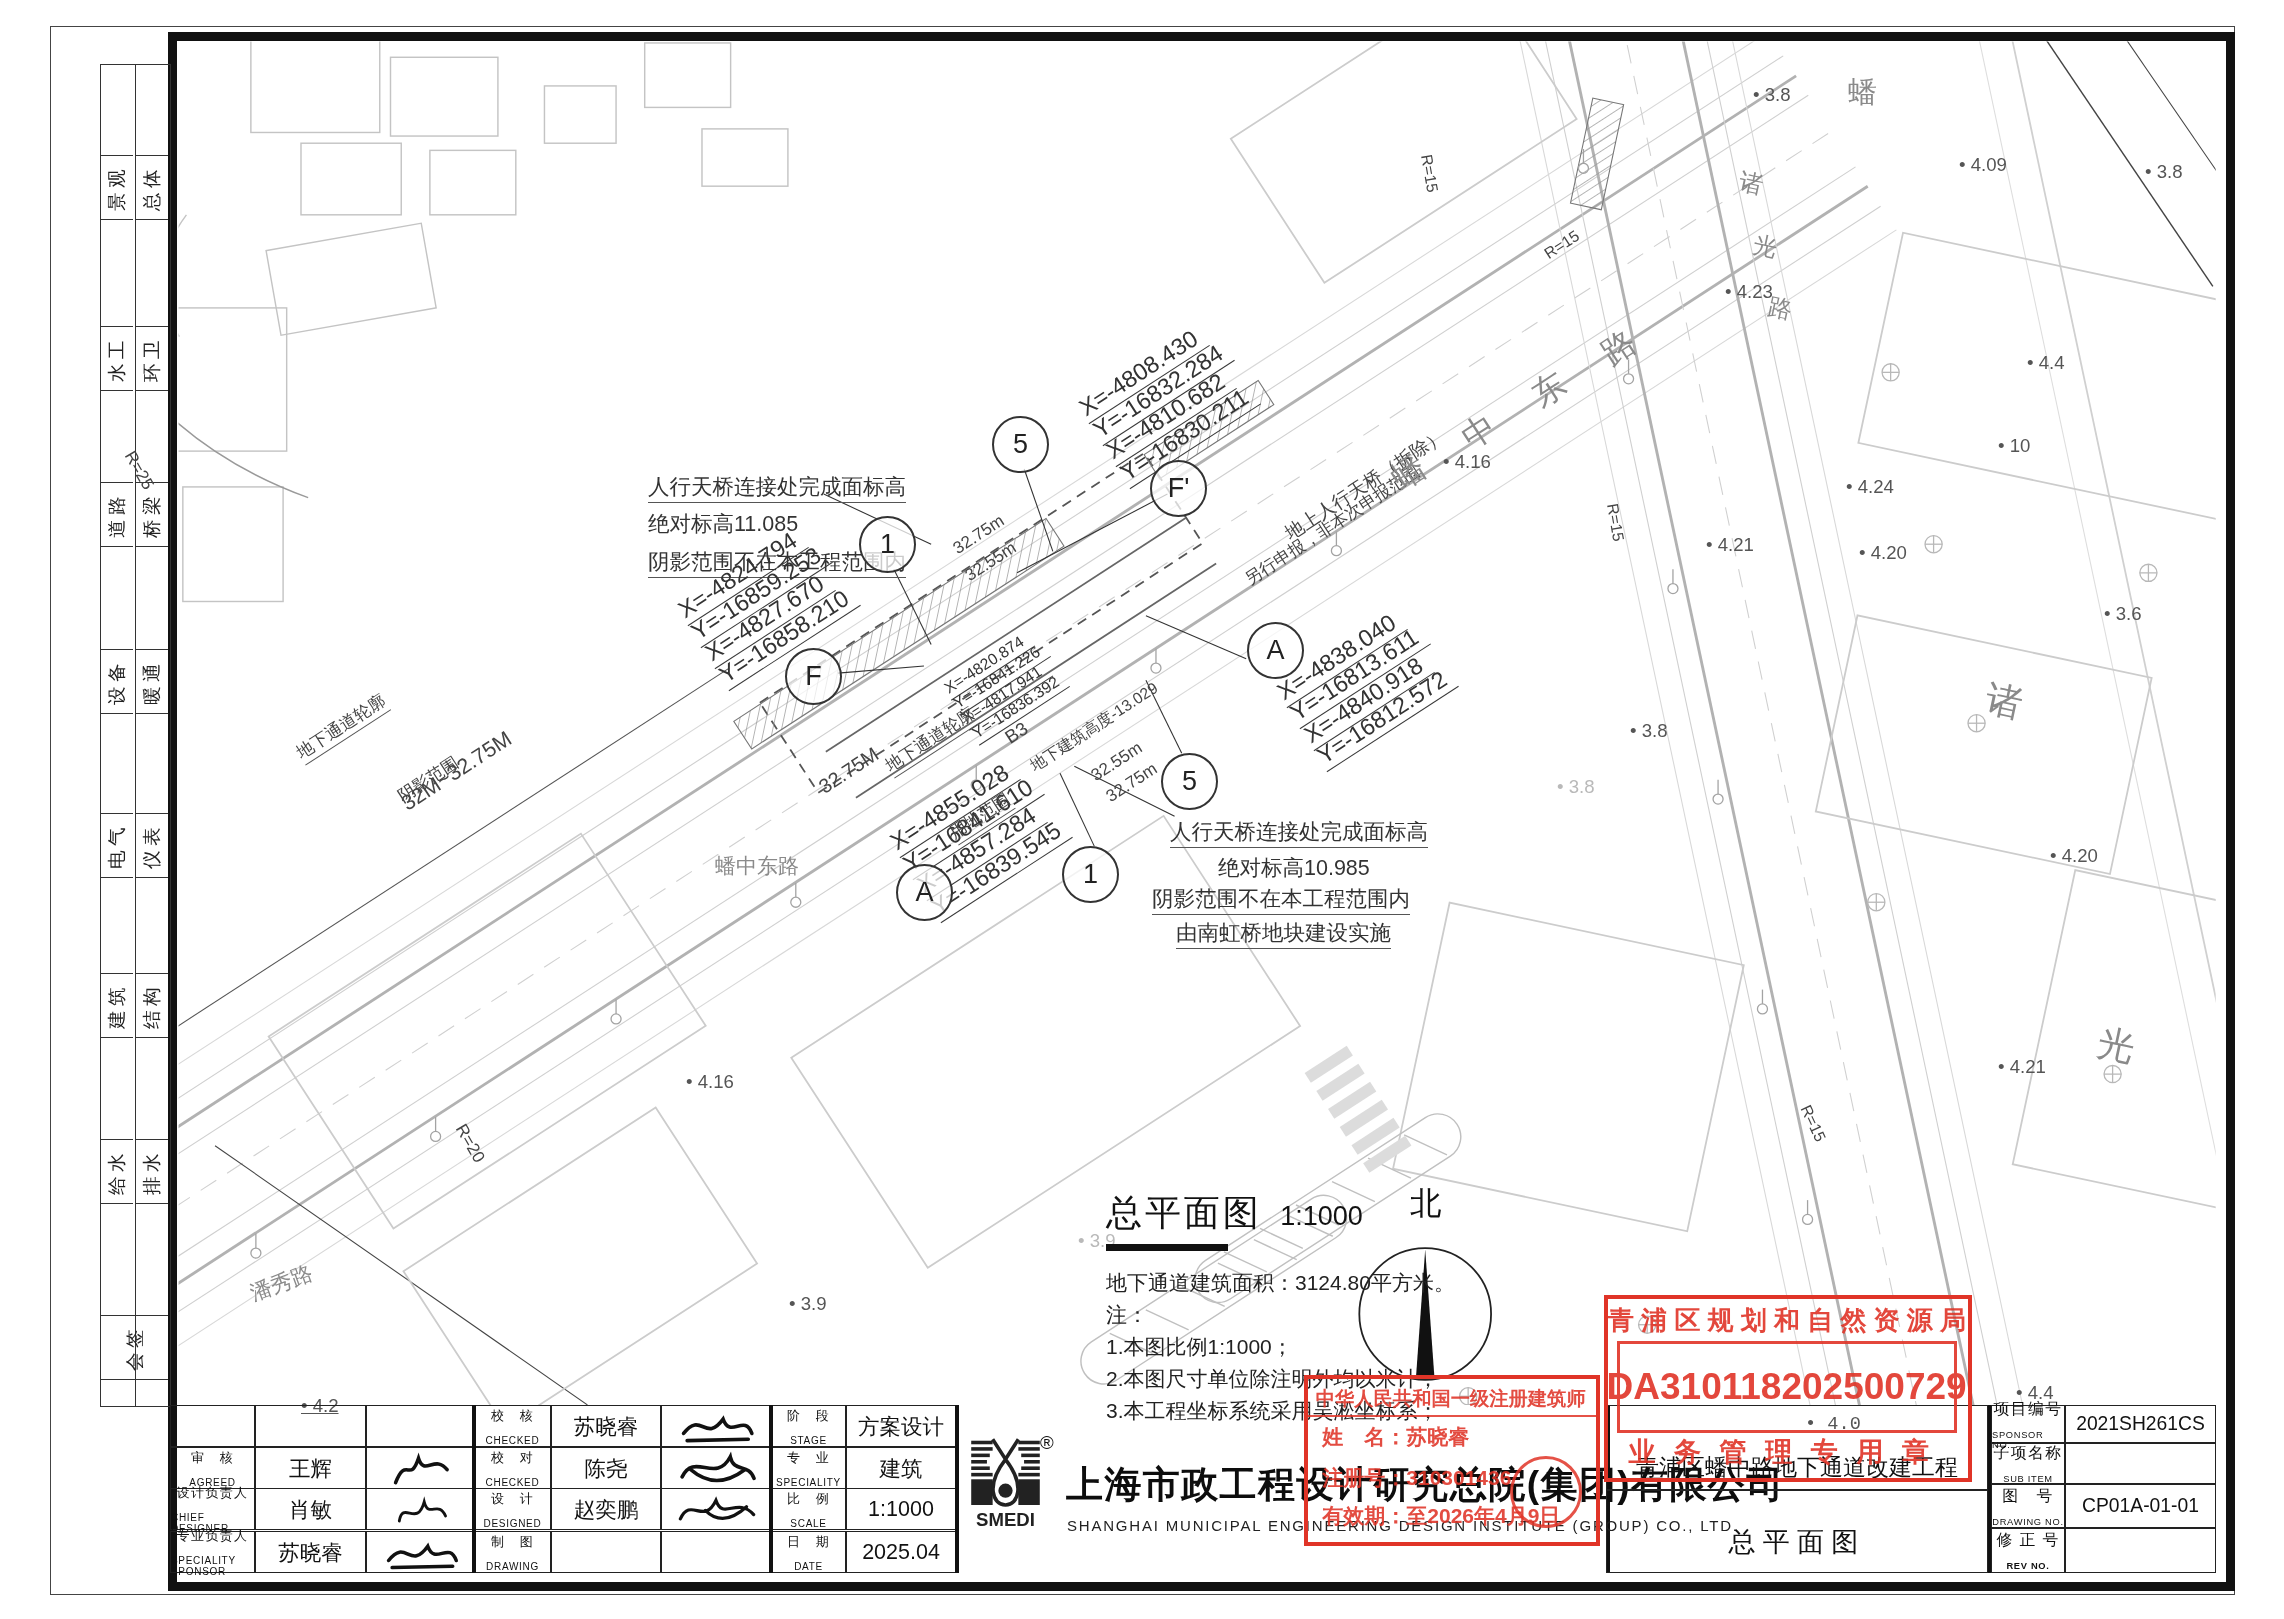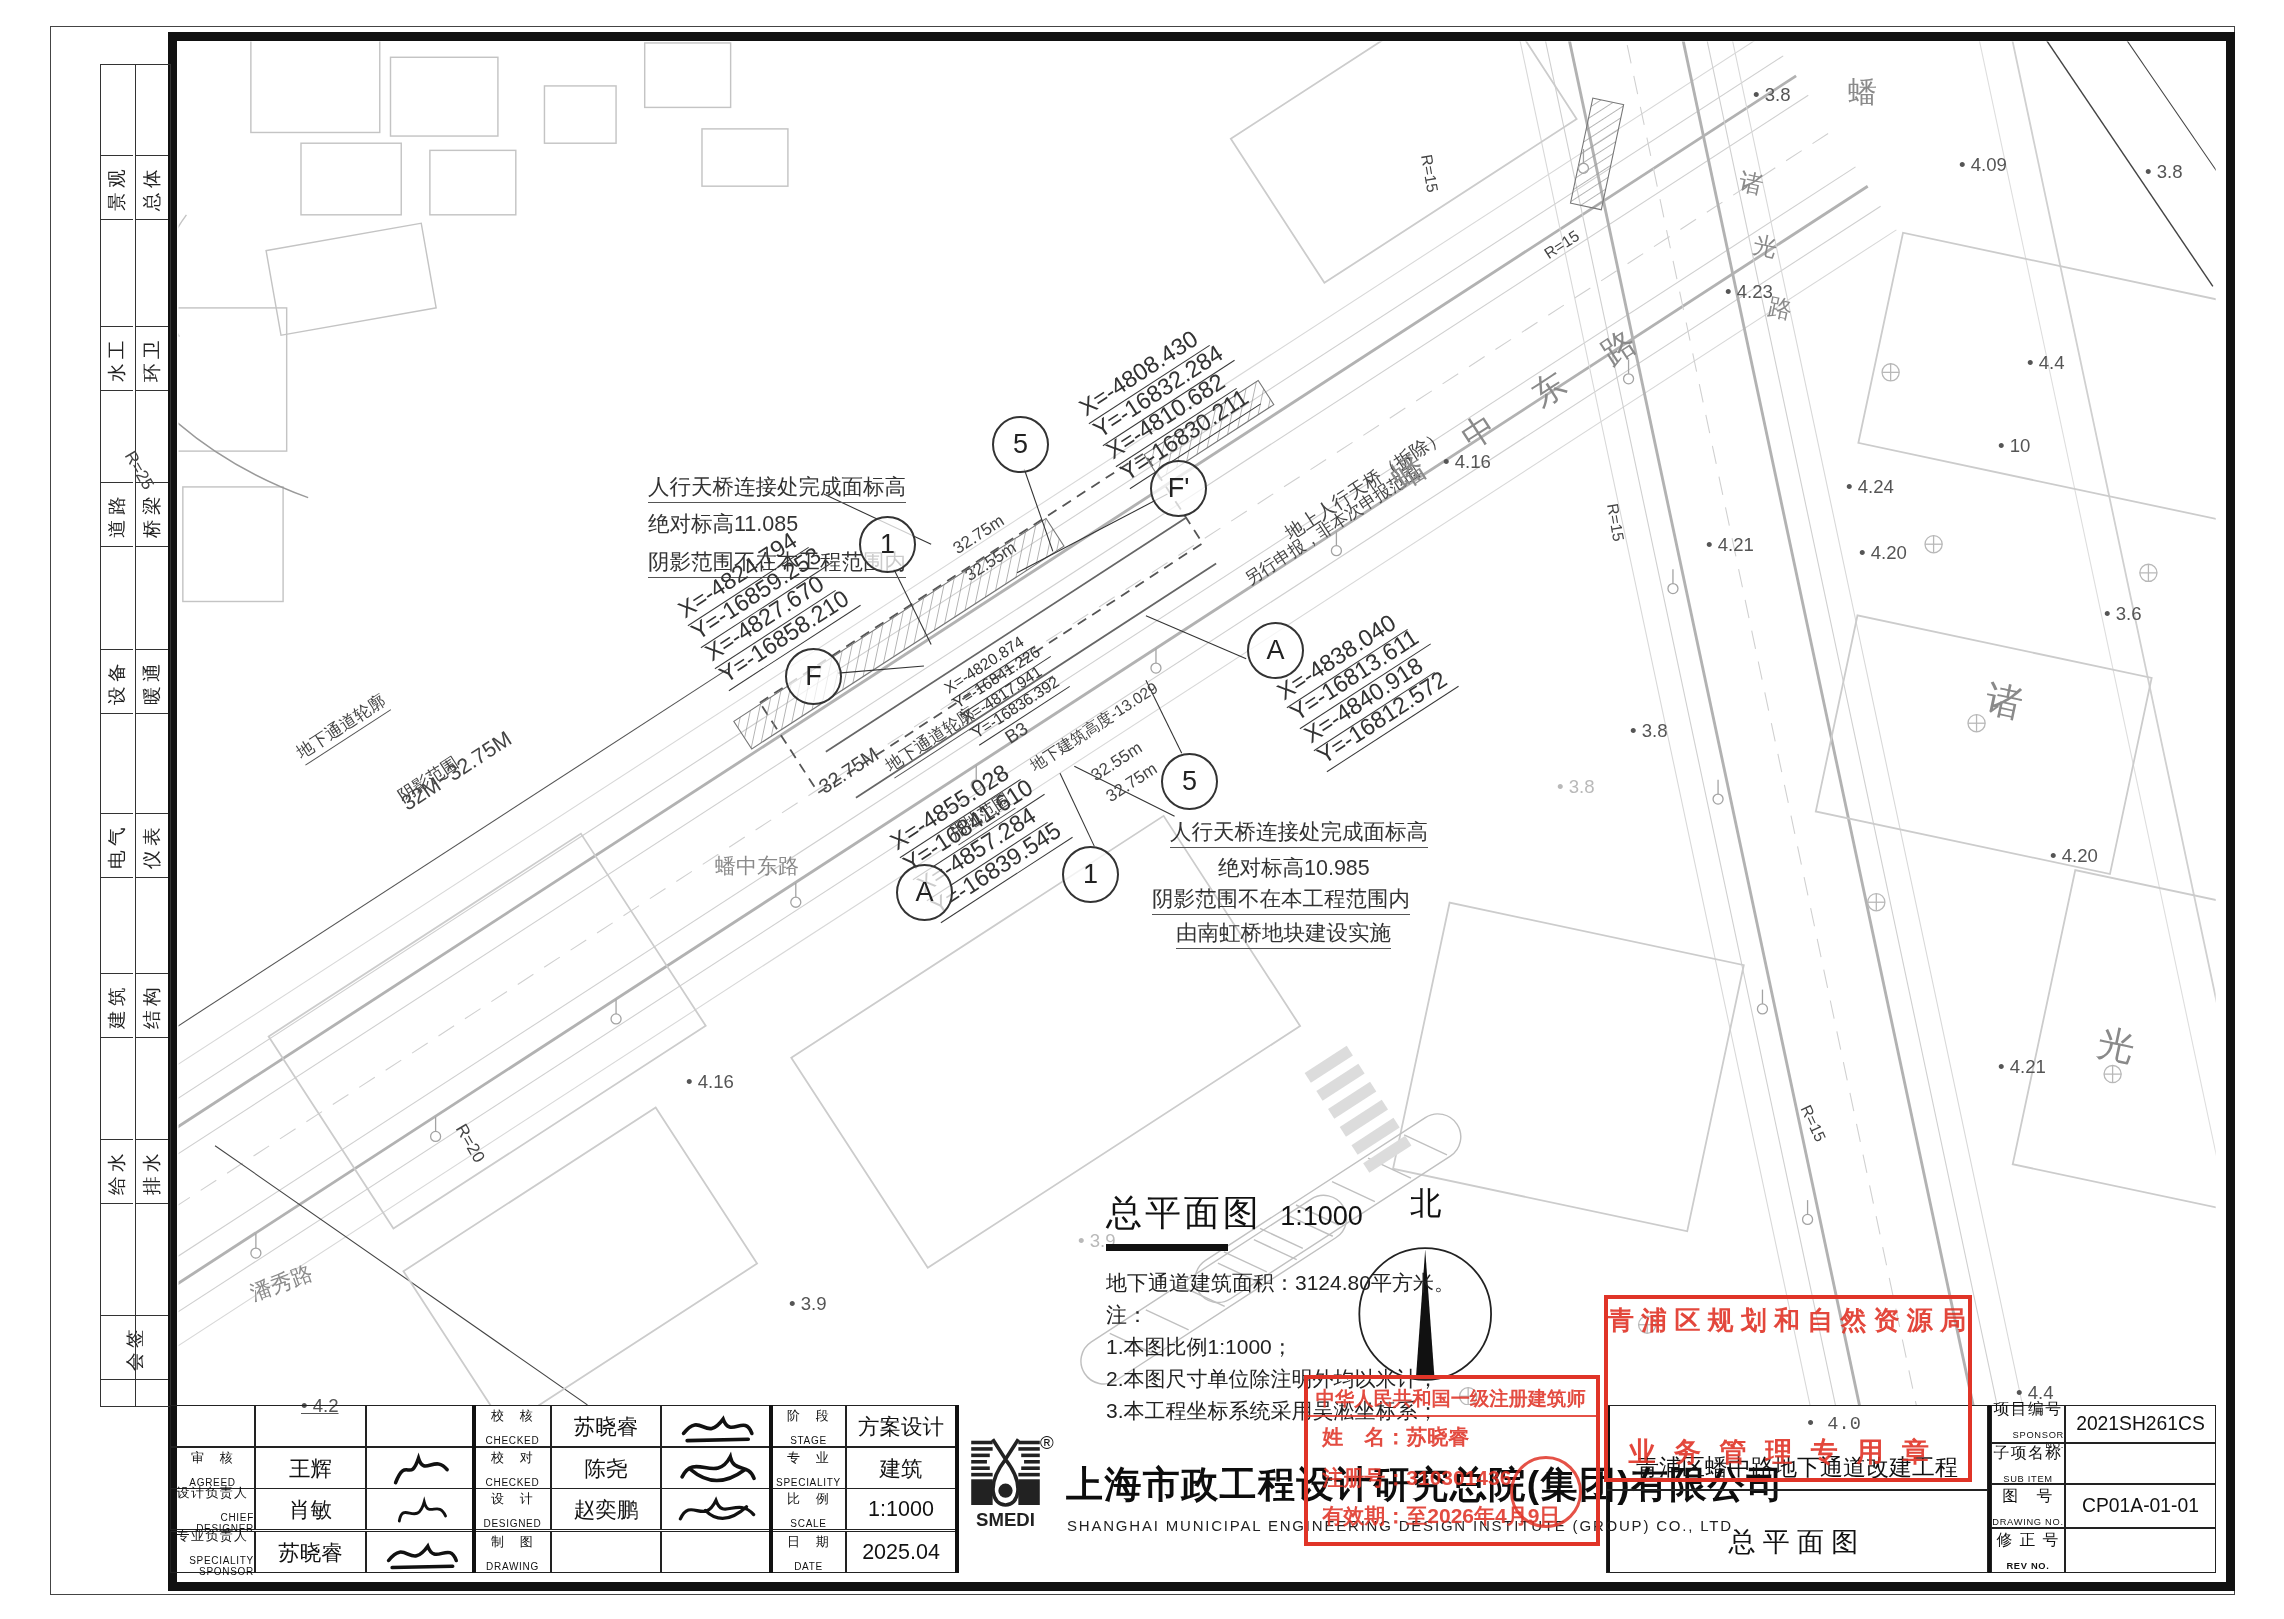--- a/index.html
+++ b/index.html
@@ -32,21 +32,21 @@
   
   #notes{position:absolute;left:1106px;top:1189px;}
   #plan-title{font-size:36px;color:#111;letter-spacing:2.9px;}
   #plan-title-scale{font-size:27px;color:#111;margin-left:18.6px;}
   #plan-title-underline{width:122px;height:7.2px;background:#111;margin-top:5.7px;}
   .note-line{font-size:21px;color:#222;margin-top:7.2px;line-height:1.18;}
   
   .tb-cell{position:absolute;border:0.7px solid #222;box-sizing:border-box;}
   .tb-label{display:flex;flex-direction:column;align-items:center;justify-content:center;height:100%;}
   .tb-label .zh{font-size:13px;letter-spacing:1.4px;color:#111;}
-  .tb-label .en{font-size:10px;color:#111;margin-top:10px;letter-spacing:0.7px;text-align:right;}
+  .tb-label .en{font-size:10px;color:#111;margin-top:10px;letter-spacing:0.7px;}
   .tb-val{display:flex;align-items:center;justify-content:center;height:100%;font-size:21.5px;color:#111;}
   .thickv{position:absolute;width:4.3px;background:#111;}
   .sig svg{display:block;margin:auto;}
   #company-zh{position:absolute;left:1066px;top:1460px;font-size:37px;font-weight:bold;color:#0d0d0d;letter-spacing:1.4px;}
   #company-en{position:absolute;left:1067px;top:1517px;font-size:15px;color:#222;letter-spacing:1.8px;}
   #logo{position:absolute;left:971px;top:1435px;}
   #logo-reg{position:absolute;left:1040px;top:1432px;font-size:18.6px;color:#111;}
   #project-name{position:absolute;left:1611px;top:1452px;width:372px;text-align:center;font-size:23px;color:#111;}
   #drawing-title{position:absolute;left:1611px;top:1524px;width:372px;text-align:center;font-size:27px;letter-spacing:7.2px;color:#111;}
   
@@ -670,18 +670,19 @@
     <div id="stamp-arch-title">中华人民共和国一级注册建筑师</div>
     <div id="stamp-arch-line"></div>
     <div class="row" style="top:44px;">姓　名：苏晓睿</div>
     <div class="row" style="top:85px;">注册号：310301436</div>
     <div class="row" style="top:123px;">有效期：至2026年4月9日</div>
     <div id="stamp-arch-seal"></div>
   </div>
 
   <div id="stamp-da" class="stamp red-border">
     <div id="stamp-da-title">青浦区规划和自然资源局</div>
+    <div id="stamp-da-box">DA310118202500729</div>
     <div id="stamp-da-bottom">业务管理专用章</div>
   </div>
 
 
 </div>
 
 
 </body></html>

